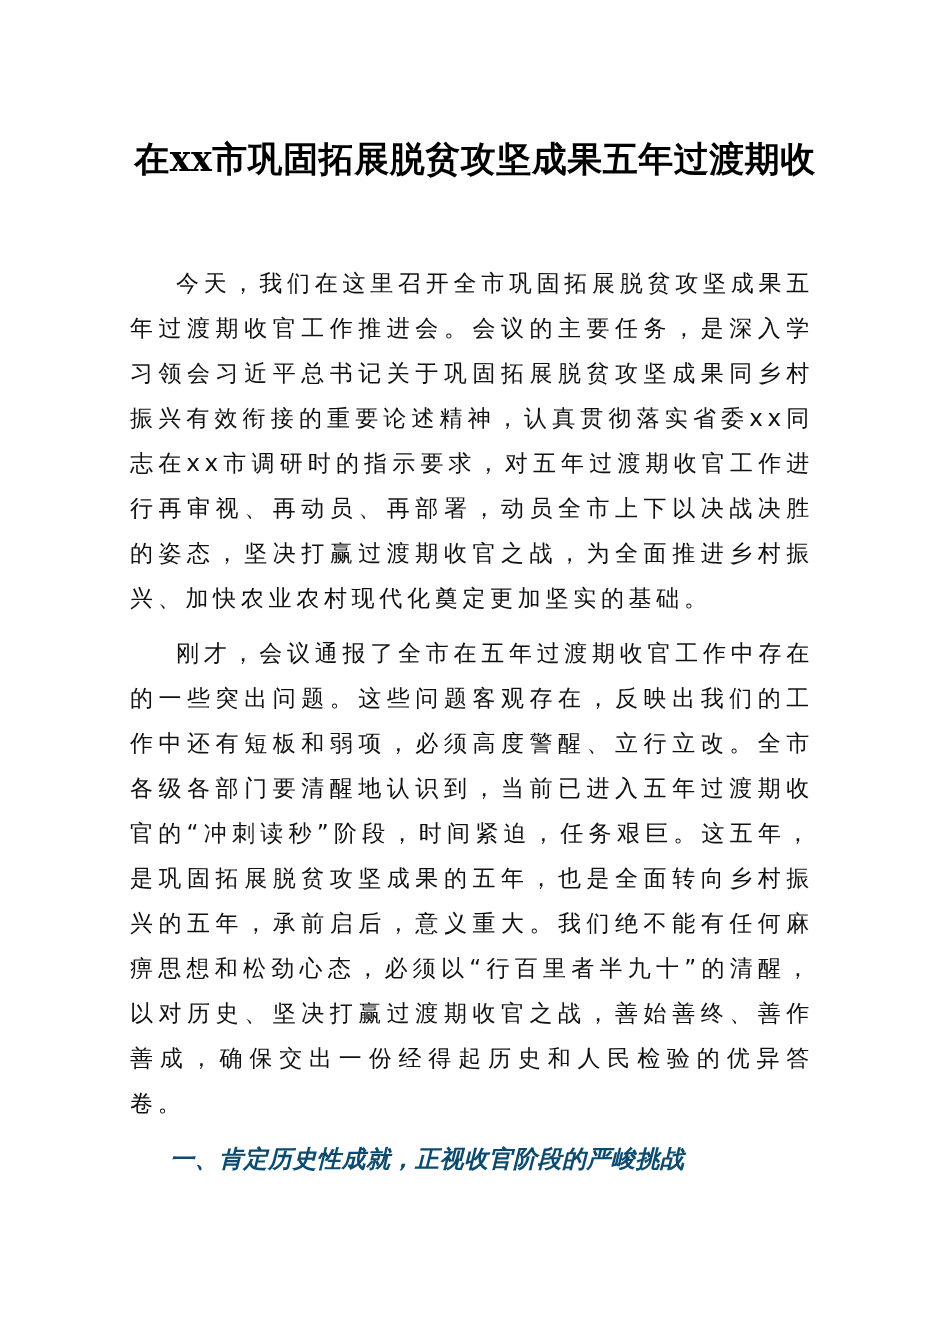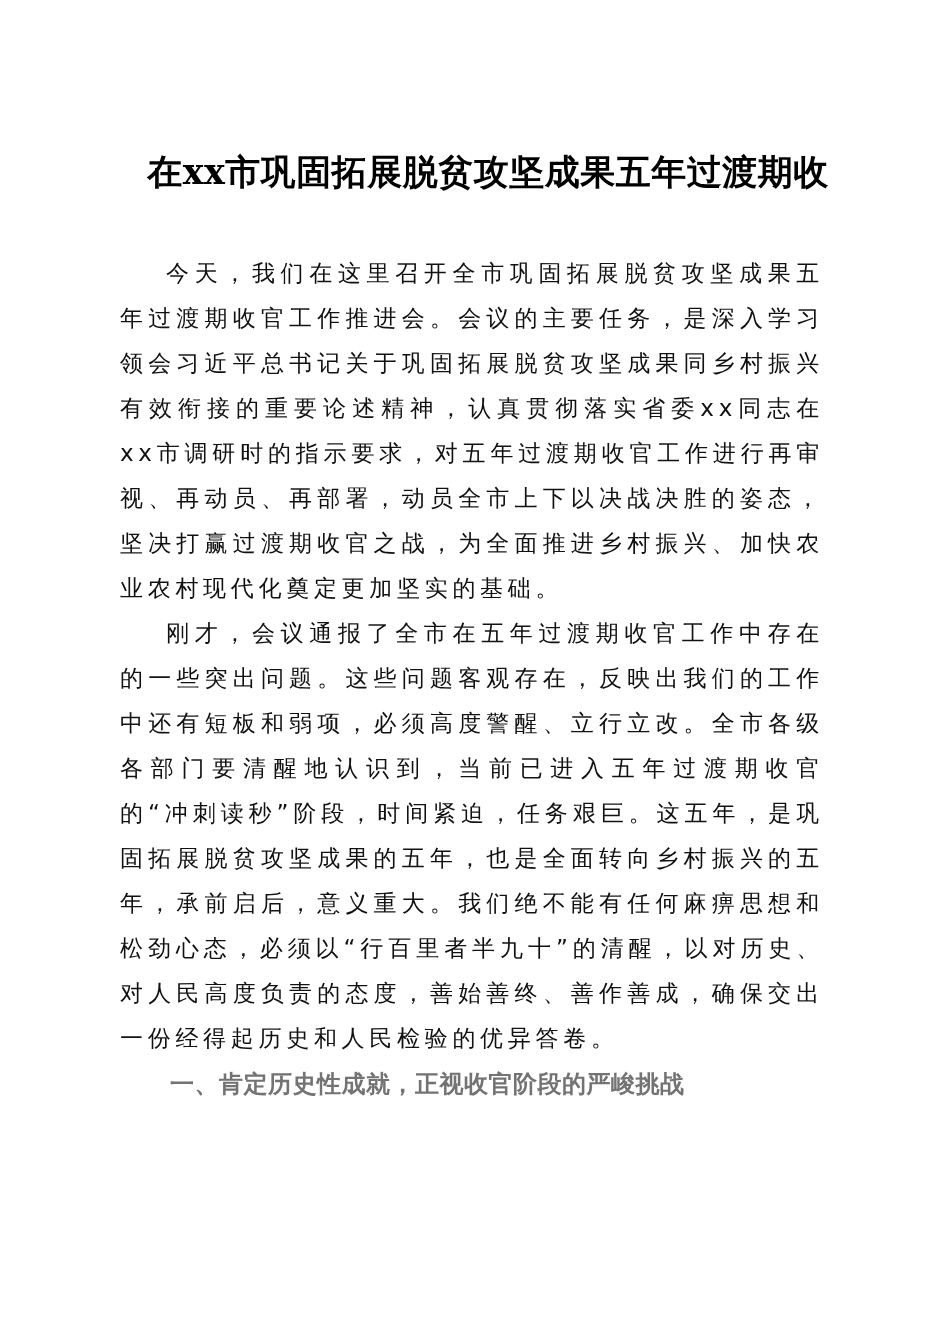--- a/index.html
+++ b/index.html
@@ -20,21 +20,21 @@
       top: 0;
       width: 950px;
       height: 1344px;
       background: #ffffff;
     }
     .title {
       position: absolute;
       left: 100px;
       width: 750px;
       top: 136px;
-      margin: 13px;
+      margin: 0;
       text-align: center;
       font-family: "DejaVu Serif", "Liberation Serif", serif;
       font-weight: bold;
       font-size: 35px;
       line-height: 46px;
       letter-spacing: 0.5px;
       color: #000;
     }
     .title span {
       display: block;
@@ -48,42 +48,43 @@
       font-size: 23px;
       line-height: 45px;
       letter-spacing: 4.7px;
       text-align: justify;
       color: #111;
     }
     .salutation {
       margin: 0 0 22px 0;
     }
     .para {
-      margin: 0;
+      margin: 10px;
       text-indent: 2em;
       text-align: justify;
       text-align-last: left;
     }
     .section-heading {
       margin: 0;
       padding-left: 50px;
       font-family: "Liberation Sans", "DejaVu Sans", sans-serif;
       font-weight: bold;
       font-size: 24px;
       letter-spacing: 0.5px;
       line-height: 46px;
-      color: #737373;
+      color: #0c4a6e;
+      font-style: italic;
     }
   </style>
 </head>
 <body>
 
 <div class="page">
   <h1 class="title">
     <span>在xx市巩固拓展脱贫攻坚成果五年过渡期收</span>
   </h1>
 
   <div class="body-text">
     <p class="para">今天，我们在这里召开全市巩固拓展脱贫攻坚成果五年过渡期收官工作推进会。会议的主要任务，是深入学习领会习近平总书记关于巩固拓展脱贫攻坚成果同乡村振兴有效衔接的重要论述精神，认真贯彻落实省委xx同志在xx市调研时的指示要求，对五年过渡期收官工作进行再审视、再动员、再部署，动员全市上下以决战决胜的姿态，坚决打赢过渡期收官之战，为全面推进乡村振兴、加快农业农村现代化奠定更加坚实的基础。</p>
-    <p class="para">刚才，会议通报了全市在五年过渡期收官工作中存在的一些突出问题。这些问题客观存在，反映出我们的工作中还有短板和弱项，必须高度警醒、立行立改。全市各级各部门要清醒地认识到，当前已进入五年过渡期收官的“冲刺读秒”阶段，时间紧迫，任务艰巨。这五年，是巩固拓展脱贫攻坚成果的五年，也是全面转向乡村振兴的五年，承前启后，意义重大。我们绝不能有任何麻痹思想和松劲心态，必须以“行百里者半九十”的清醒，以对历史、对人民高度负责的态度，善始善终、善作善成，确保交出一份经得起历史和人民检验的优异答卷。</p>
+    <p class="para">刚才，会议通报了全市在五年过渡期收官工作中存在的一些突出问题。这些问题客观存在，反映出我们的工作中还有短板和弱项，必须高度警醒、立行立改。全市各级各部门要清醒地认识到，当前已进入五年过渡期收官的“冲刺读秒”阶段，时间紧迫，任务艰巨。这五年，是巩固拓展脱贫攻坚成果的五年，也是全面转向乡村振兴的五年，承前启后，意义重大。我们绝不能有任何麻痹思想和松劲心态，必须以“行百里者半九十”的清醒，以对历史、坚决打赢过渡期收官之战，善始善终、善作善成，确保交出一份经得起历史和人民检验的优异答卷。</p>
     <h2 class="section-heading">一、肯定历史性成就，正视收官阶段的严峻挑战</h2>
   </div>
 </div>
 
 </body></html>

